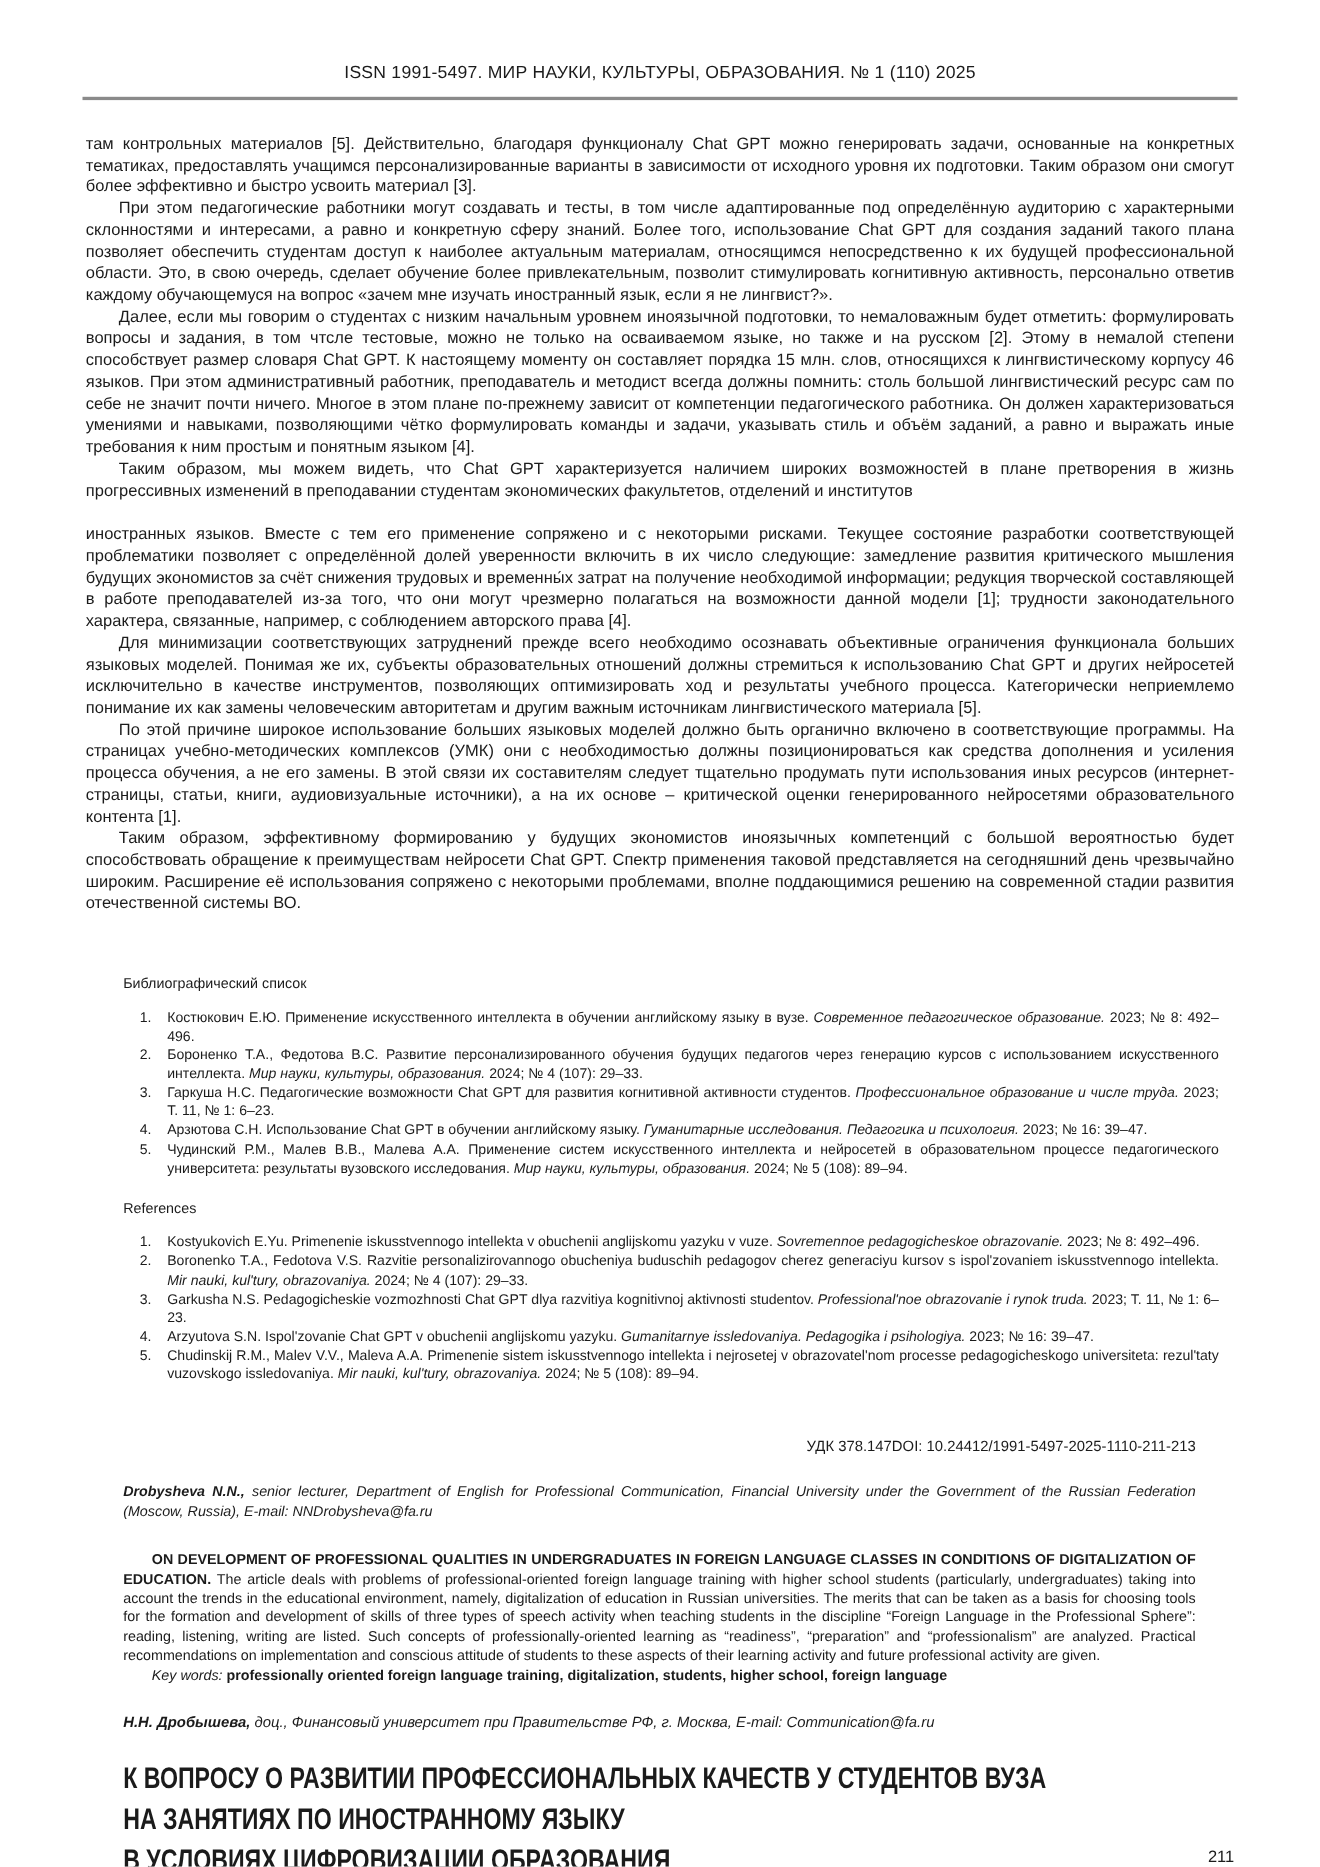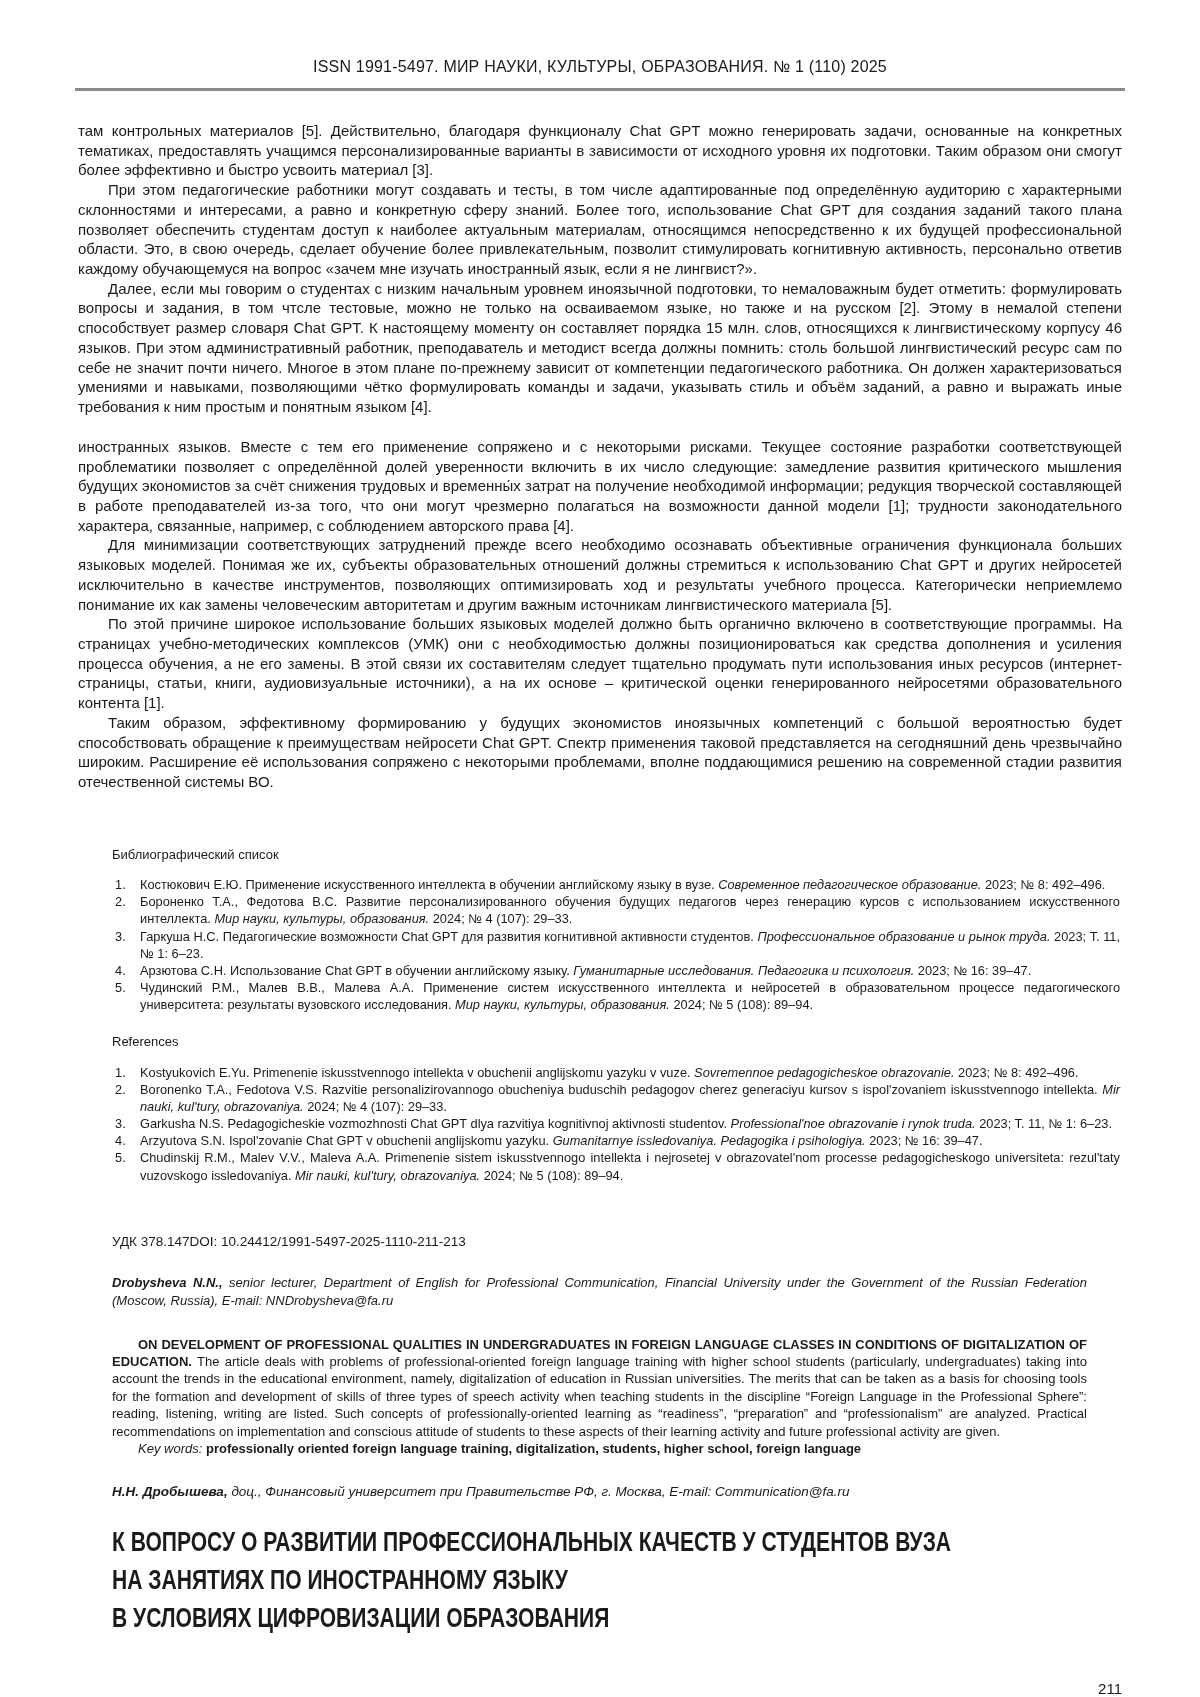--- a/index.html
+++ b/index.html
@@ -11,27 +11,27 @@
   .header-rule { margin:12px 75px 0 75px; height:3px; background:#8a8a8a; }
 
   .top-columns { margin:30px 78px 0 78px; display:flex; gap:20px;flex-direction:column; }
   .col { flex:1; font-size:15px; line-height:1.315; text-align:justify; }
   .col p { margin:0; }
   .col p + p { text-indent:30px; }
 
   .biblio-block { margin:54px 80px 0 112px; font-size:12.8px; line-height:1.34; }
   .section-heading { margin:0 0 13px 0; font-size:13px; }
   .refs-heading { margin:20px 0 13px 0; }
-  ol.refs { margin:0; padding:0; list-style:none; counter-reset:n; text-align:justify; }
+  ol.refs { margin:12px; padding:0; list-style:none; counter-reset:n; text-align:justify; }
   ol.refs li { counter-increment:n; position:relative; padding-left:28px; }
   ol.refs li::before { content:counter(n) "."; position:absolute; left:3px; }
   .it { font-style:italic; }
   .received-note { margin-top:15px; text-align:right; font-style:italic; font-size:13px; }
 
-  .meta-row { margin:50px 113px 0 112px; display:flex; justify-content:flex-start; font-size:13.5px; }
+  .meta-row { margin:50px 113px 0 112px; display:flex; justify-content:flex-end; font-size:13.5px; }
   .author-par { margin:25px 113px 0 112px; font-size:13px; font-style:italic; text-align:justify; line-height:1.38; }
   .author-par .nm { font-weight:bold; }
   .author-ru { margin-top:26px; font-size:13.5px; text-align:left; }
 
   .abstract { margin:26px 113px 0 112px; font-size:13px; line-height:1.34; text-align:justify; }
   .abstract p { margin:0; text-indent:26px; }
   .abstract .ttl { font-weight:bold; }
   .kw .lbl { font-style:italic; }
   .kw .val { font-weight:bold; }
 
@@ -45,35 +45,36 @@
 <div class="page">
 
   <div class="journal-header">ISSN 1991-5497. МИР НАУКИ, КУЛЬТУРЫ, ОБРАЗОВАНИЯ.  № 1 (110) 2025</div>
   <div class="header-rule"></div>
 
   <div class="top-columns">
     <div class="col">
         <p>там контрольных материалов [5]. Действительно, благодаря функционалу Chat GPT можно генерировать задачи, основанные на конкретных тематиках, предоставлять учащимся персонализированные варианты в зависимости от исходного уровня их подготовки. Таким образом они смогут более эффективно и быстро усвоить материал [3].</p>
         <p>При этом педагогические работники могут создавать и тесты, в том числе адаптированные под определённую аудиторию с характерными склонностями и интересами, а равно и конкретную сферу знаний. Более того, использование Chat GPT для создания заданий такого плана позволяет обеспечить студентам доступ к наиболее актуальным материалам, относящимся непосредственно к их будущей профессиональной области. Это, в свою очередь, сделает обучение более привлекательным, позволит стимулировать когнитивную активность, персонально ответив каждому обучающемуся на вопрос «зачем мне изучать иностранный язык, если я не лингвист?».</p>
         <p>Далее, если мы говорим о студентах с низким начальным уровнем иноязычной подготовки, то немаловажным будет отметить: формулировать вопросы и задания, в том чтсле тестовые, можно не только на осваиваемом языке, но также и на русском [2]. Этому в немалой степени способствует размер словаря Chat GPT. К настоящему моменту он составляет порядка 15 млн. слов, относящихся к лингвистическому корпусу 46 языков. При этом административный работник, преподаватель и методист всегда должны помнить: столь большой лингвистический ресурс сам по себе не значит почти ничего. Многое в этом плане по-прежнему зависит от компетенции педагогического работника. Он должен характеризоваться умениями и навыками, позволяющими чётко формулировать команды и задачи, указывать стиль и объём заданий, а равно и выражать иные требования к ним простым и понятным языком [4].</p>
+        <p>Таким образом, мы можем видеть, что Chat GPT характеризуется наличием широких возможностей в плане претворения в жизнь прогрессивных изменений в преподавании студентам экономических факультетов, отделений и институтов</p>
       </div>
     <div class="col">
         <p>иностранных языков. Вместе с тем его применение сопряжено и с некоторыми рисками. Текущее состояние разработки соответствующей проблематики позволяет с определённой долей уверенности включить в их число следующие: замедление развития критического мышления будущих экономистов за счёт снижения трудовых и временны́х затрат на получение необходимой информации; редукция творческой составляющей в работе преподавателей из-за того, что они могут чрезмерно полагаться на возможности данной модели [1]; трудности законодательного характера, связанные, например, с соблюдением авторского права [4].</p>
         <p>Для минимизации соответствующих затруднений прежде всего необходимо осознавать объективные ограничения функционала больших языковых моделей. Понимая же их, субъекты образовательных отношений должны стремиться к использованию Chat GPT и других нейросетей исключительно в качестве инструментов, позволяющих оптимизировать ход и результаты учебного процесса. Категорически неприемлемо понимание их как замены человеческим авторитетам и другим важным источникам лингвистического материала [5].</p>
         <p>По этой причине широкое использование больших языковых моделей должно быть органично включено в соответствующие программы. На страницах учебно-методических комплексов (УМК) они с необходимостью должны позиционироваться как средства дополнения и усиления процесса обучения, а не его замены. В этой связи их составителям следует тщательно продумать пути использования иных ресурсов (интернет-страницы, статьи, книги, аудиовизуальные источники), а на их основе – критической оценки генерированного нейросетями образовательного контента [1].</p>
         <p>Таким образом, эффективному формированию у будущих экономистов иноязычных компетенций с большой вероятностью будет способствовать обращение к преимуществам нейросети Chat GPT. Спектр применения таковой представляется на сегодняшний день чрезвычайно широким. Расширение её использования сопряжено с некоторыми проблемами, вполне поддающимися решению на современной стадии развития отечественной системы ВО.</p>
       </div>
   </div>
 
   <div class="biblio-block">
     <div class="section-heading">Библиографический список</div>
     <ol class="refs">
         <li><span>Костюкович Е.Ю. Применение искусственного интеллекта в обучении английскому языку в вузе. </span><span class="it">Современное педагогическое образование.</span><span> 2023; № 8: 492–496.</span></li>
         <li><span>Бороненко Т.А., Федотова В.С. Развитие персонализированного обучения будущих педагогов через генерацию курсов с использованием искусственного интеллекта. </span><span class="it">Мир науки, культуры, образования.</span><span> 2024; № 4 (107): 29–33.</span></li>
-        <li><span>Гаркуша Н.С. Педагогические возможности Chat GPT для развития когнитивной активности студентов. </span><span class="it">Профессиональное образование и рынок труда.</span><span> 2023; Т. 11, № 1: 6–23.</span></li>
+        <li><span>Гаркуша Н.С. Педагогические возможности Chat GPT для развития когнитивной активности студентов. </span><span class="it">Профессиональное образование и числе труда.</span><span> 2023; Т. 11, № 1: 6–23.</span></li>
         <li><span>Арзютова С.Н. Использование Chat GPT в обучении английскому языку. </span><span class="it">Гуманитарные исследования. Педагогика и психология.</span><span> 2023; № 16: 39–47.</span></li>
         <li><span>Чудинский Р.М., Малев В.В., Малева А.А. Применение систем искусственного интеллекта и нейросетей в образовательном процессе педагогического университета: результаты вузовского исследования. </span><span class="it">Мир науки, культуры, образования.</span><span> 2024; № 5 (108): 89–94.</span></li>
       </ol>
 
     <div class="section-heading refs-heading">References</div>
     <ol class="refs">
         <li><span>Kostyukovich E.Yu. Primenenie iskusstvennogo intellekta v obuchenii anglijskomu yazyku v vuze. </span><span class="it">Sovremennoe pedagogicheskoe obrazovanie.</span><span> 2023; № 8: 492–496.</span></li>
         <li><span>Boronenko T.A., Fedotova V.S. Razvitie personalizirovannogo obucheniya buduschih pedagogov cherez generaciyu kursov s ispol'zovaniem iskusstvennogo intellekta. </span><span class="it">Mir nauki, kul'tury, obrazovaniya.</span><span> 2024; № 4 (107): 29–33.</span></li>
         <li><span>Garkusha N.S. Pedagogicheskie vozmozhnosti Chat GPT dlya razvitiya kognitivnoj aktivnosti studentov. </span><span class="it">Professional'noe obrazovanie i rynok truda.</span><span> 2023; T. 11, № 1: 6–23.</span></li>
         <li><span>Arzyutova S.N. Ispol'zovanie Chat GPT v obuchenii anglijskomu yazyku. </span><span class="it">Gumanitarnye issledovaniya. Pedagogika i psihologiya.</span><span> 2023; № 16: 39–47.</span></li>

